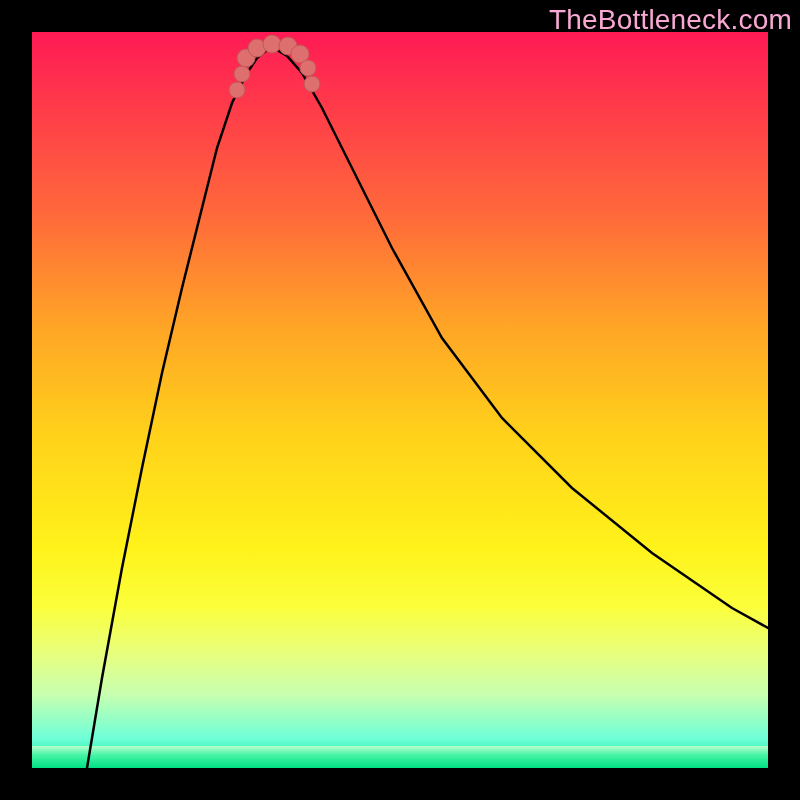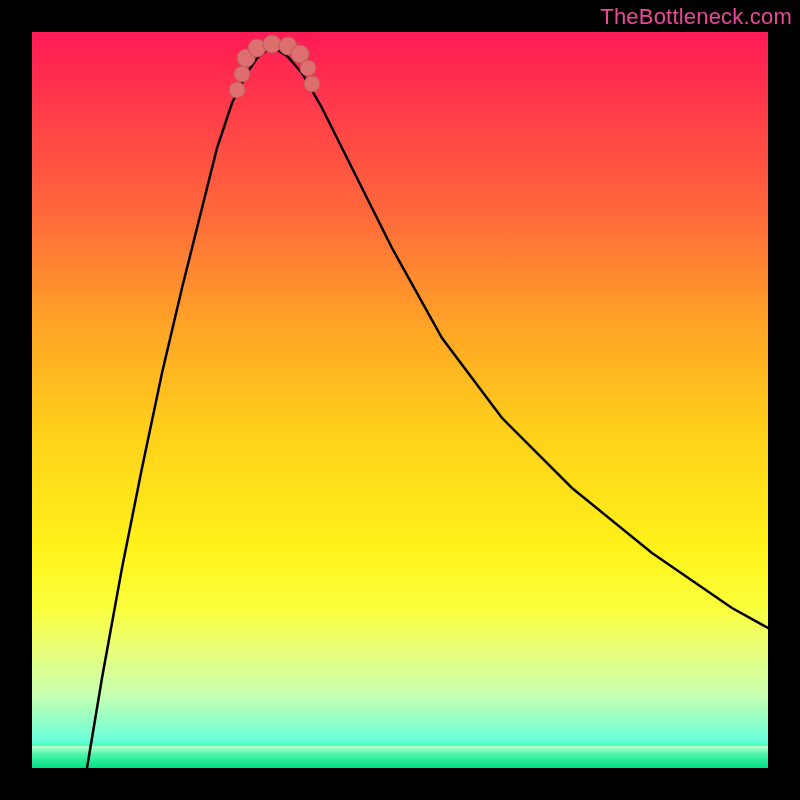--- a/index.html
+++ b/index.html
@@ -12,21 +12,21 @@
     #ffa526 40%,
     #ffd21a 55%,
     #fff21a 70%,
     #fbff3a 78%,
     #eaff7a 84%,
     #c8ffb0 90%,
     #6effd8 96%,
     #00e98a 100%)}
   .greenband{position:absolute;left:0;right:0;bottom:0;height:22px;background:linear-gradient(to bottom,#b9ffce 0%,#48f5a7 40%,#00e084 100%)}
   .svg-layer{position:absolute;inset:0}
-  .watermark{position:absolute;right:8px;top:4px;color:#ec4899;font-size:22px;font-weight:500;letter-spacing:.2px}
+  .watermark{position:absolute;right:8px;top:4px;color:#f9a8d4;font-size:28px;font-weight:500;letter-spacing:.2px}
 </style>
 </head>
 <body>
 
 <div class="stage">
 
   <div class="plot">
     <div class="gradient"></div>
     <div class="greenband"></div>
 

